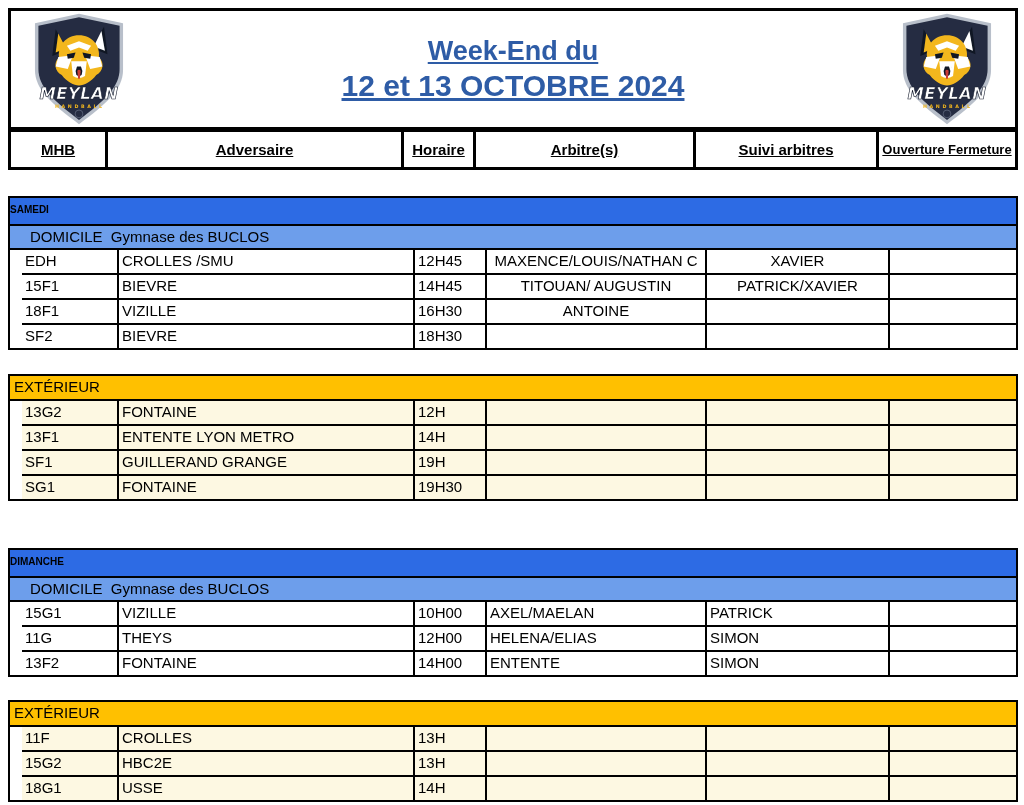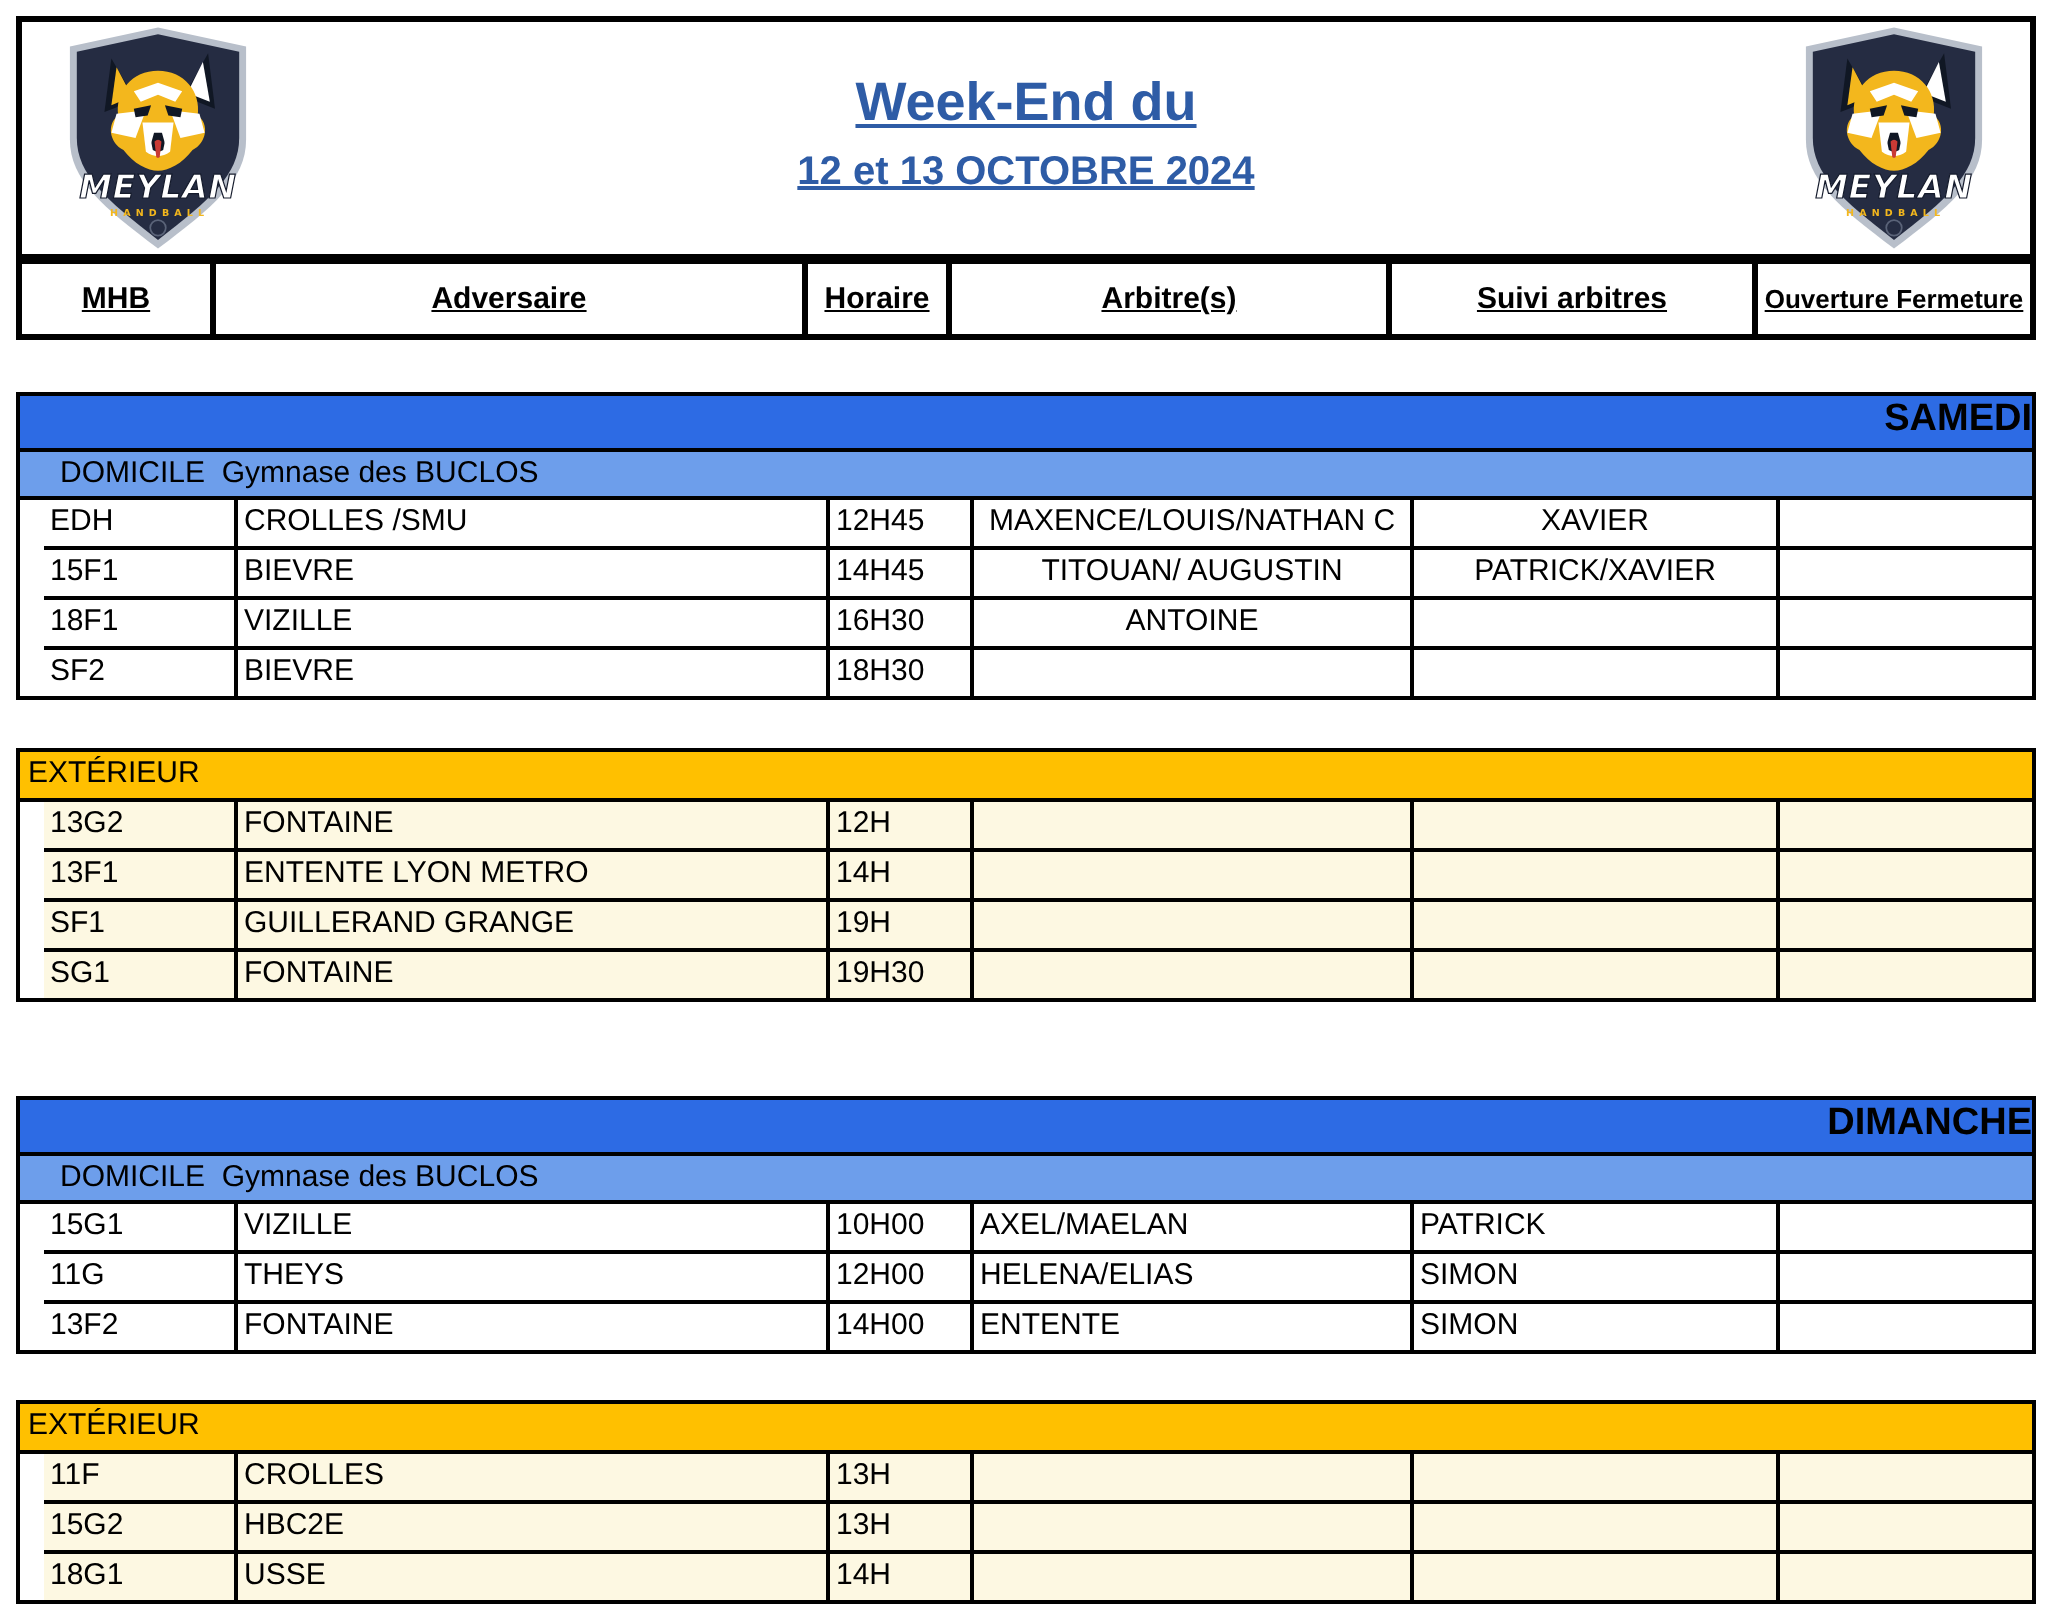--- a/index.html
+++ b/index.html
@@ -4,37 +4,37 @@
 <style>
   html,body { margin:0; padding:0; background:#fff; }
   body { width:1024px; height:805px; font-family:"Liberation Sans", sans-serif; color:#000; }
   .page { position:relative; padding:8px 0 0 8px; }
 
   
   .banner { box-sizing:border-box; width:1010px; height:122px; border:3px solid #000;
             display:flex; align-items:center; justify-content:space-between; padding:0 8px; background:#fff; }
   .title-block { flex:1; text-align:center; color:var(--title-blue); font-weight:bold;text-decoration:underline; }
   .title-line1 { font-size:27px; line-height:33px; }
-  .title-line2 { font-size:20px; line-height:36px; }
+  .title-line2 { font-size:30px; line-height:36px; }
   .logo-box { width:120px; display:flex; justify-content:center; }
 
   
   .colhead { box-sizing:border-box; width:1010px; height:40px; border:3px solid #000; border-top-width:2px;
              display:grid; grid-template-columns:97px 296px 72px 220px 183px 1fr;text-decoration:underline; }
   .hcell { border-right:3px solid #000; display:flex; align-items:center; justify-content:center;
            font-weight:bold; font-size:15px; white-space:pre; overflow:hidden; }
   .hcell:last-child { border-right:none; font-size:13px; }
 
   
   .gap-a { height:26px; } .gap-b { height:24px; } .gap-c { height:47px; } .gap-d { height:23px; }
 
   
   .sect { box-sizing:border-box; width:1010px; border:2px solid #000; background:#fff; }
   .day-banner { height:26px; background:var(--day-blue); border-bottom:2px solid #000;
-                text-align:right; font-weight:bold; font-size:19px; line-height:24px; }
+                text-align:left; font-weight:bold; font-size:10px; line-height:24px; }
   .loc-banner { height:22px; background:var(--domicile-blue); border-bottom:2px solid #000;
                 padding-left:20px; font-size:15px; line-height:21px; white-space:pre; }
   .ext-banner { height:23px; background:var(--ext-orange); border-bottom:2px solid #000;
                 padding-left:4px; font-size:15px; line-height:22px; }
   .trow { display:grid; grid-template-columns:97px 296px 72px 220px 183px 1fr; height:23px;margin-left:12px; }
   .trow + .trow { border-top:2px solid #000; }
   .tcell { border-right:2px solid #000; padding:0 3px; font-size:15px; line-height:21px;
            overflow:hidden; white-space:pre; background:#fff; }
   .tcell:last-child { border-right:none; }
   .tcell.center { text-align:center; }

